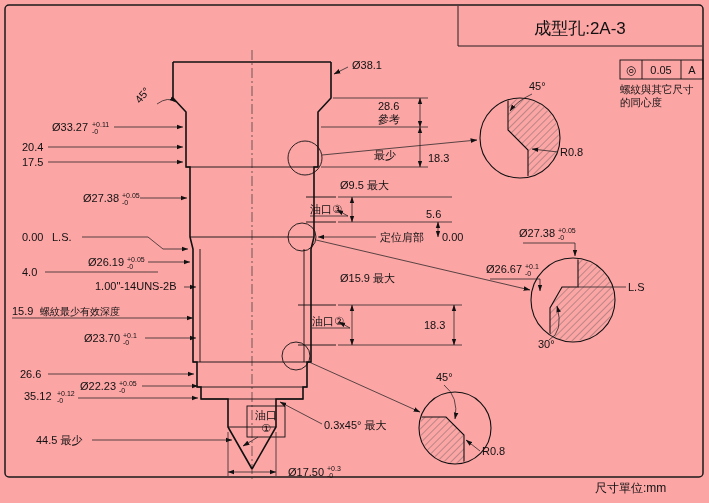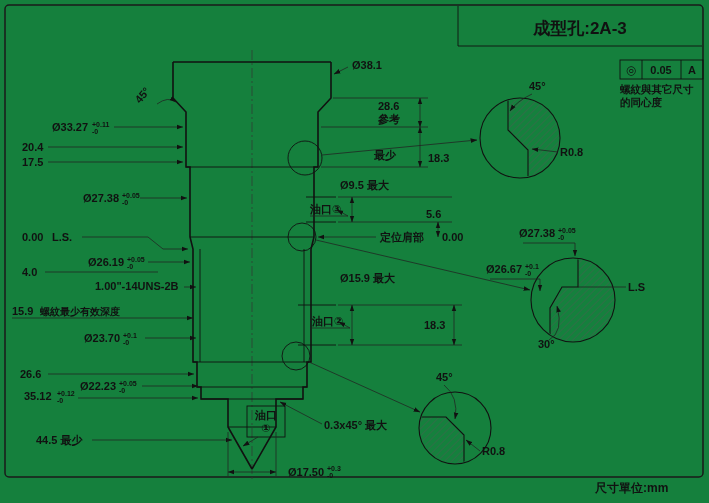--- a/index.html
+++ b/index.html
@@ -1,16 +1,16 @@
 <!DOCTYPE html>
 <html><head>
 <meta charset="utf-8">
 <style>
   html,body{margin:0;padding:0;background:#fff;}
-  #stage{position:relative;width:709px;height:503px;background:#15803d;overflow:hidden;font-weight:bold;}
+  #stage{position:relative;width:709px;height:503px;background:#fca5a5;overflow:hidden;}
   svg{display:block;}
   text{font-family:"Liberation Sans","DejaVu Sans",sans-serif;fill:#111;}
   .lbl{font-size:11px;}
   .tol{font-size:7px;}
   .sm{font-size:10px;}
   .ttl{font-size:17px;}
   .nt{font-size:10.5px;}
   .un{font-size:12px;}
   .gdts{font-size:12px;}
   .part{stroke:#111;stroke-width:1.6;fill:none;stroke-linejoin:miter;}

